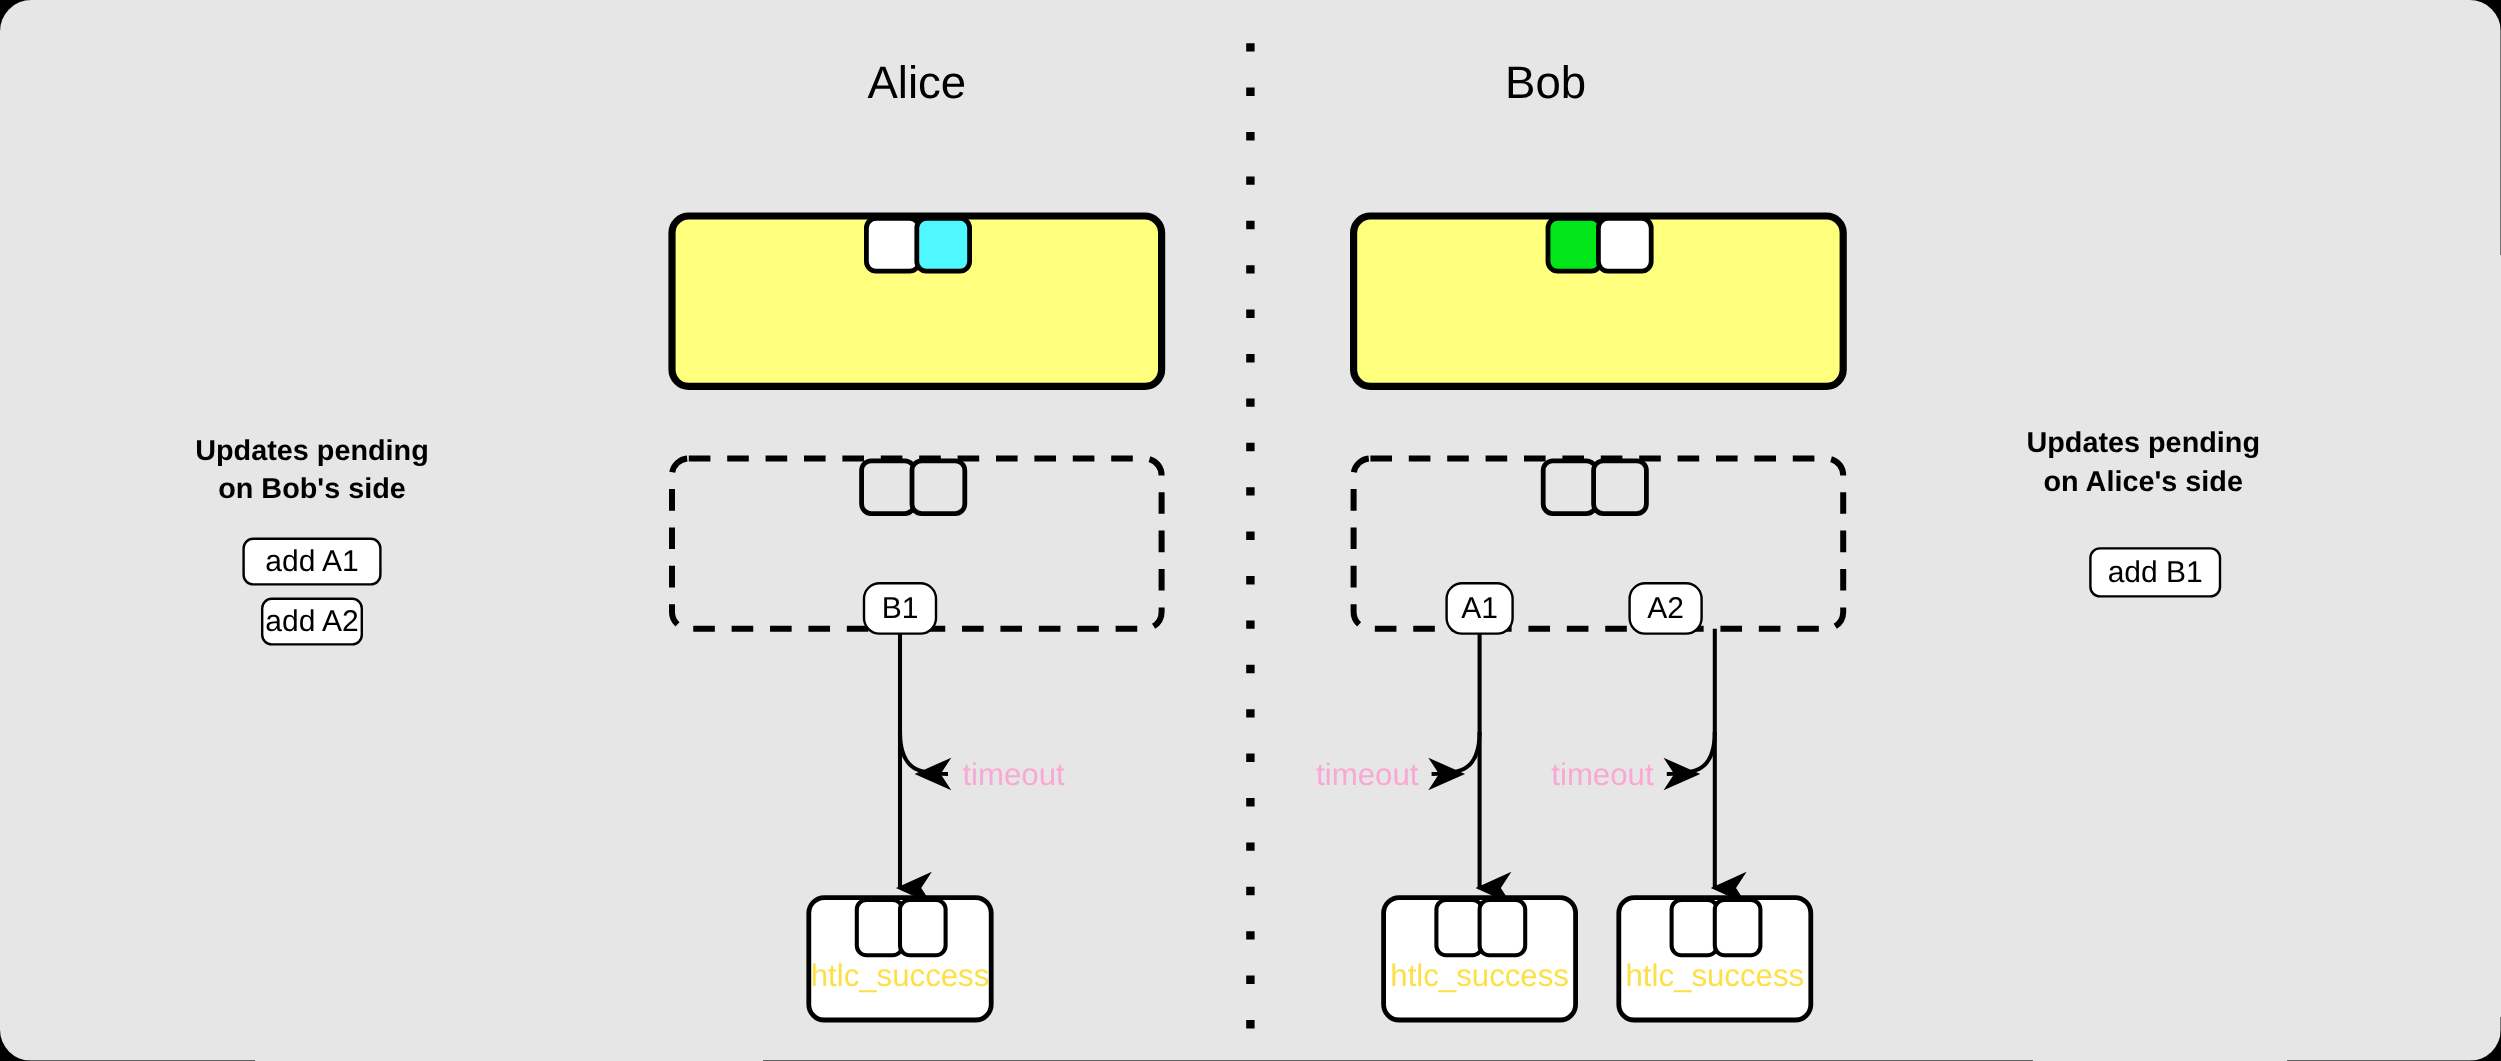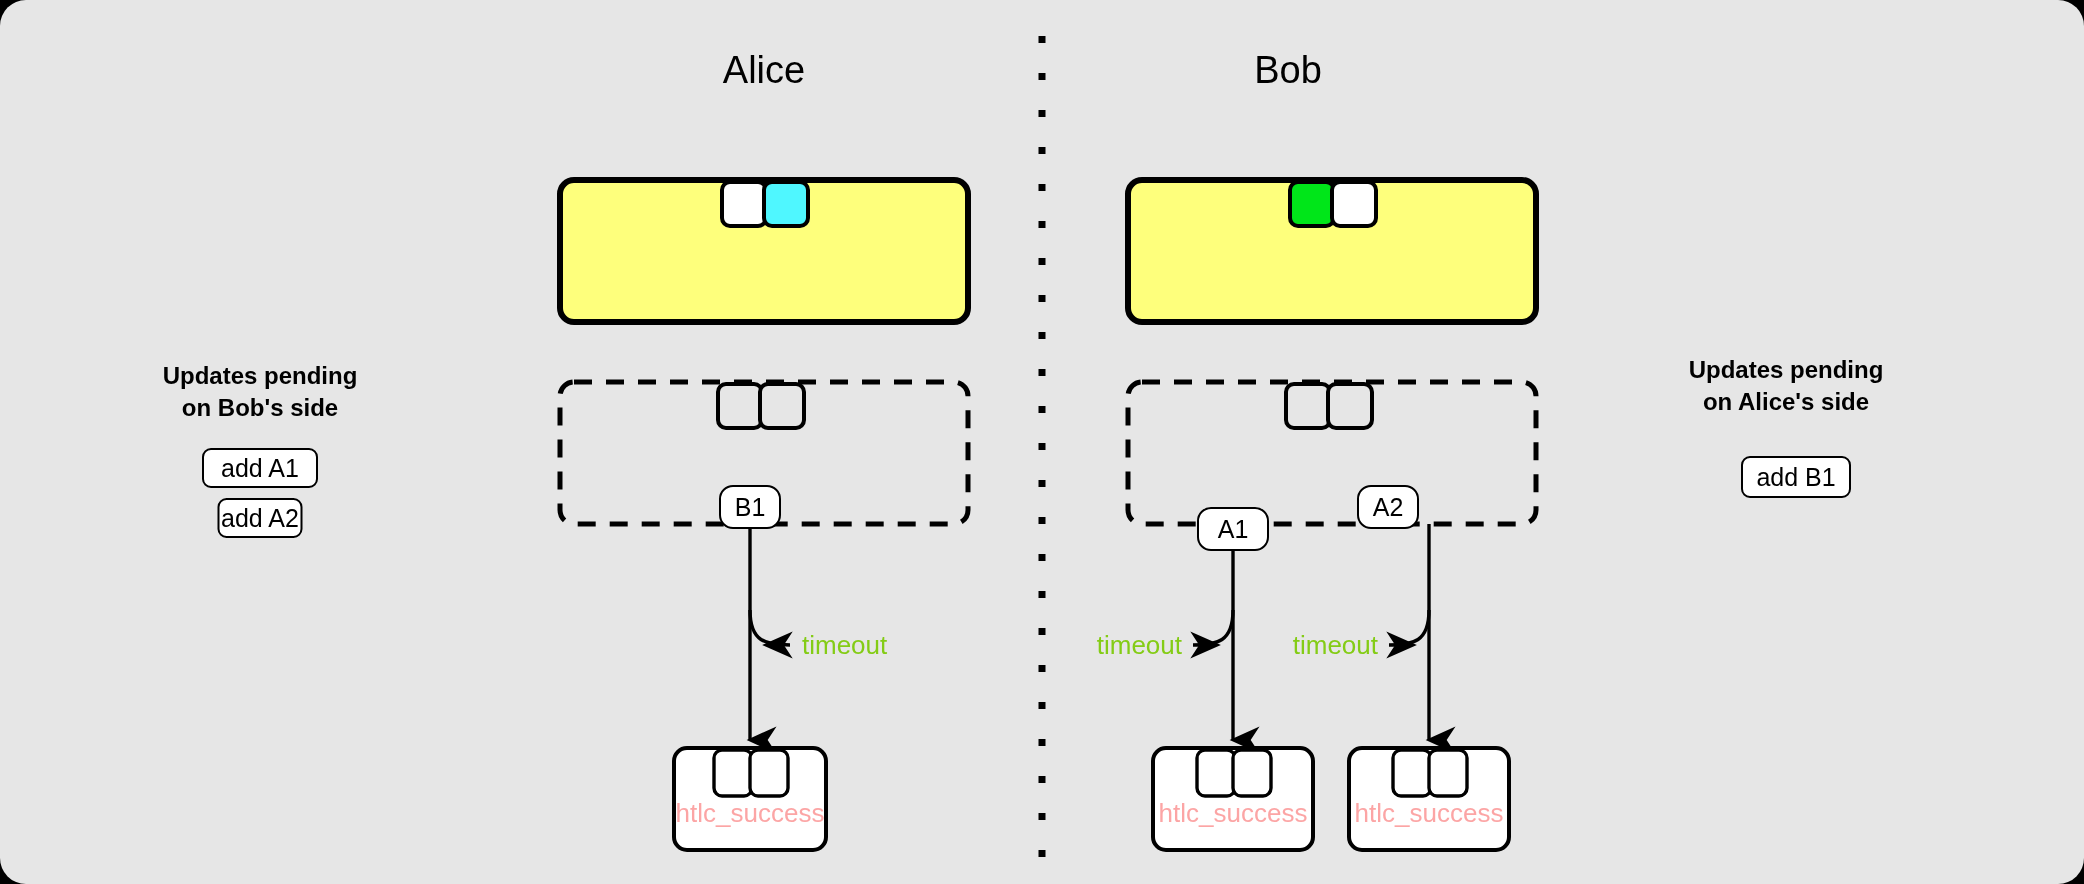--- a/index.html
+++ b/index.html
@@ -74,29 +74,29 @@
     display: flex;
     align-items: center;
     justify-content: center;
     box-sizing: border-box;
     transform: translateX(-50%);
     z-index: 6;
   }
   .timeout-lbl {
     position: absolute;
     font-size: 26px;
-    color: #84cc16;
+    color: #f9a8d4;
     white-space: nowrap;
   }
   .timeout-lbl.right { transform: translateX(0); }
   .timeout-lbl.left  { transform: translateX(-100%); }
   .htlc-text {
     position: absolute;
     font-size: 26px;
-    color: #fca5a5;
+    color: #fde047;
     text-align: center;
     transform: translateX(-50%);
     z-index: 5;
   }
 </style>
 </head>
 <body>
 
 <div id="stage">
   <div id="panel"></div>
@@ -182,21 +182,21 @@
   <div class="chip" style="left:260px; top:448px; width:116px; height:40px;">add A1</div>
   <div class="chip" style="left:260px; top:498px; width:85px; height:40px;">add A2</div>
 
   <div class="lbl pending-title" style="left:1786px; top:356px;">Updates pending</div>
   <div class="lbl pending-title" style="left:1786px; top:388px;text-align:right;">on Alice's side</div>
 
   <div class="chip" style="left:1796px; top:456px; width:110px; height:42px;">add B1</div>
 
   <div class="node-tag" style="left:750px; top:485px; width:62px; height:44px;">B1</div>
 
-  <div class="node-tag" style="left:1233px; top:507px; width:72px; height:44px;">A1</div>
+  <div class="node-tag" style="left:1233px; top:485px; width:57px; height:44px;">A1</div>
 
   <div class="node-tag" style="left:1388px; top:485px; width:62px; height:44px;">A2</div>
 
   <div class="timeout-lbl right" style="left:802px; top:630px;">timeout</div>
 
   <div class="timeout-lbl left" style="left:1182px; top:630px;">timeout</div>
 
   <div class="timeout-lbl left" style="left:1378px; top:630px;">timeout</div>
 
   <div class="htlc-text" style="left:750px; top:798px;">htlc_success</div>

